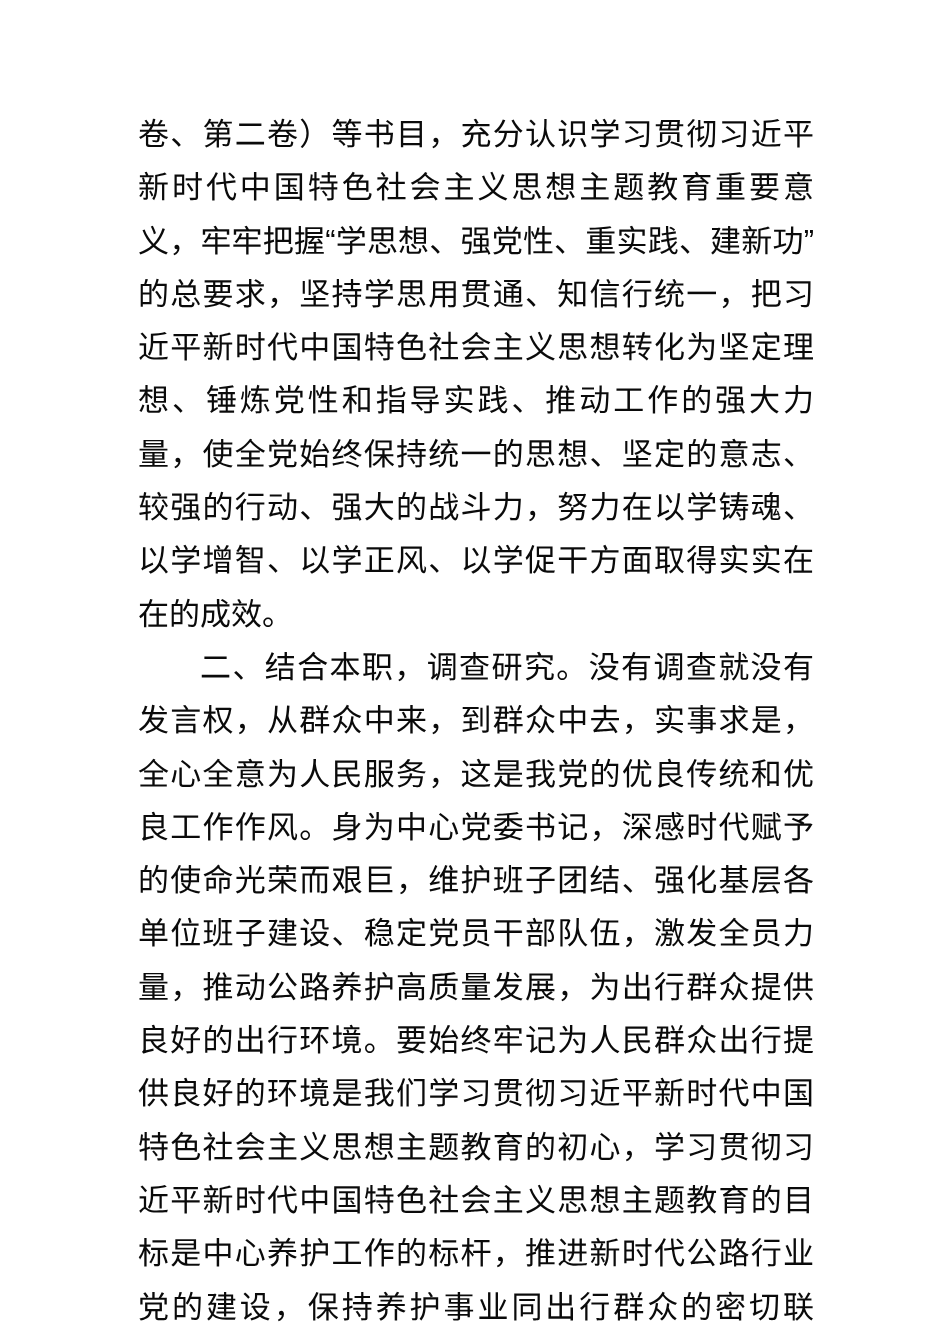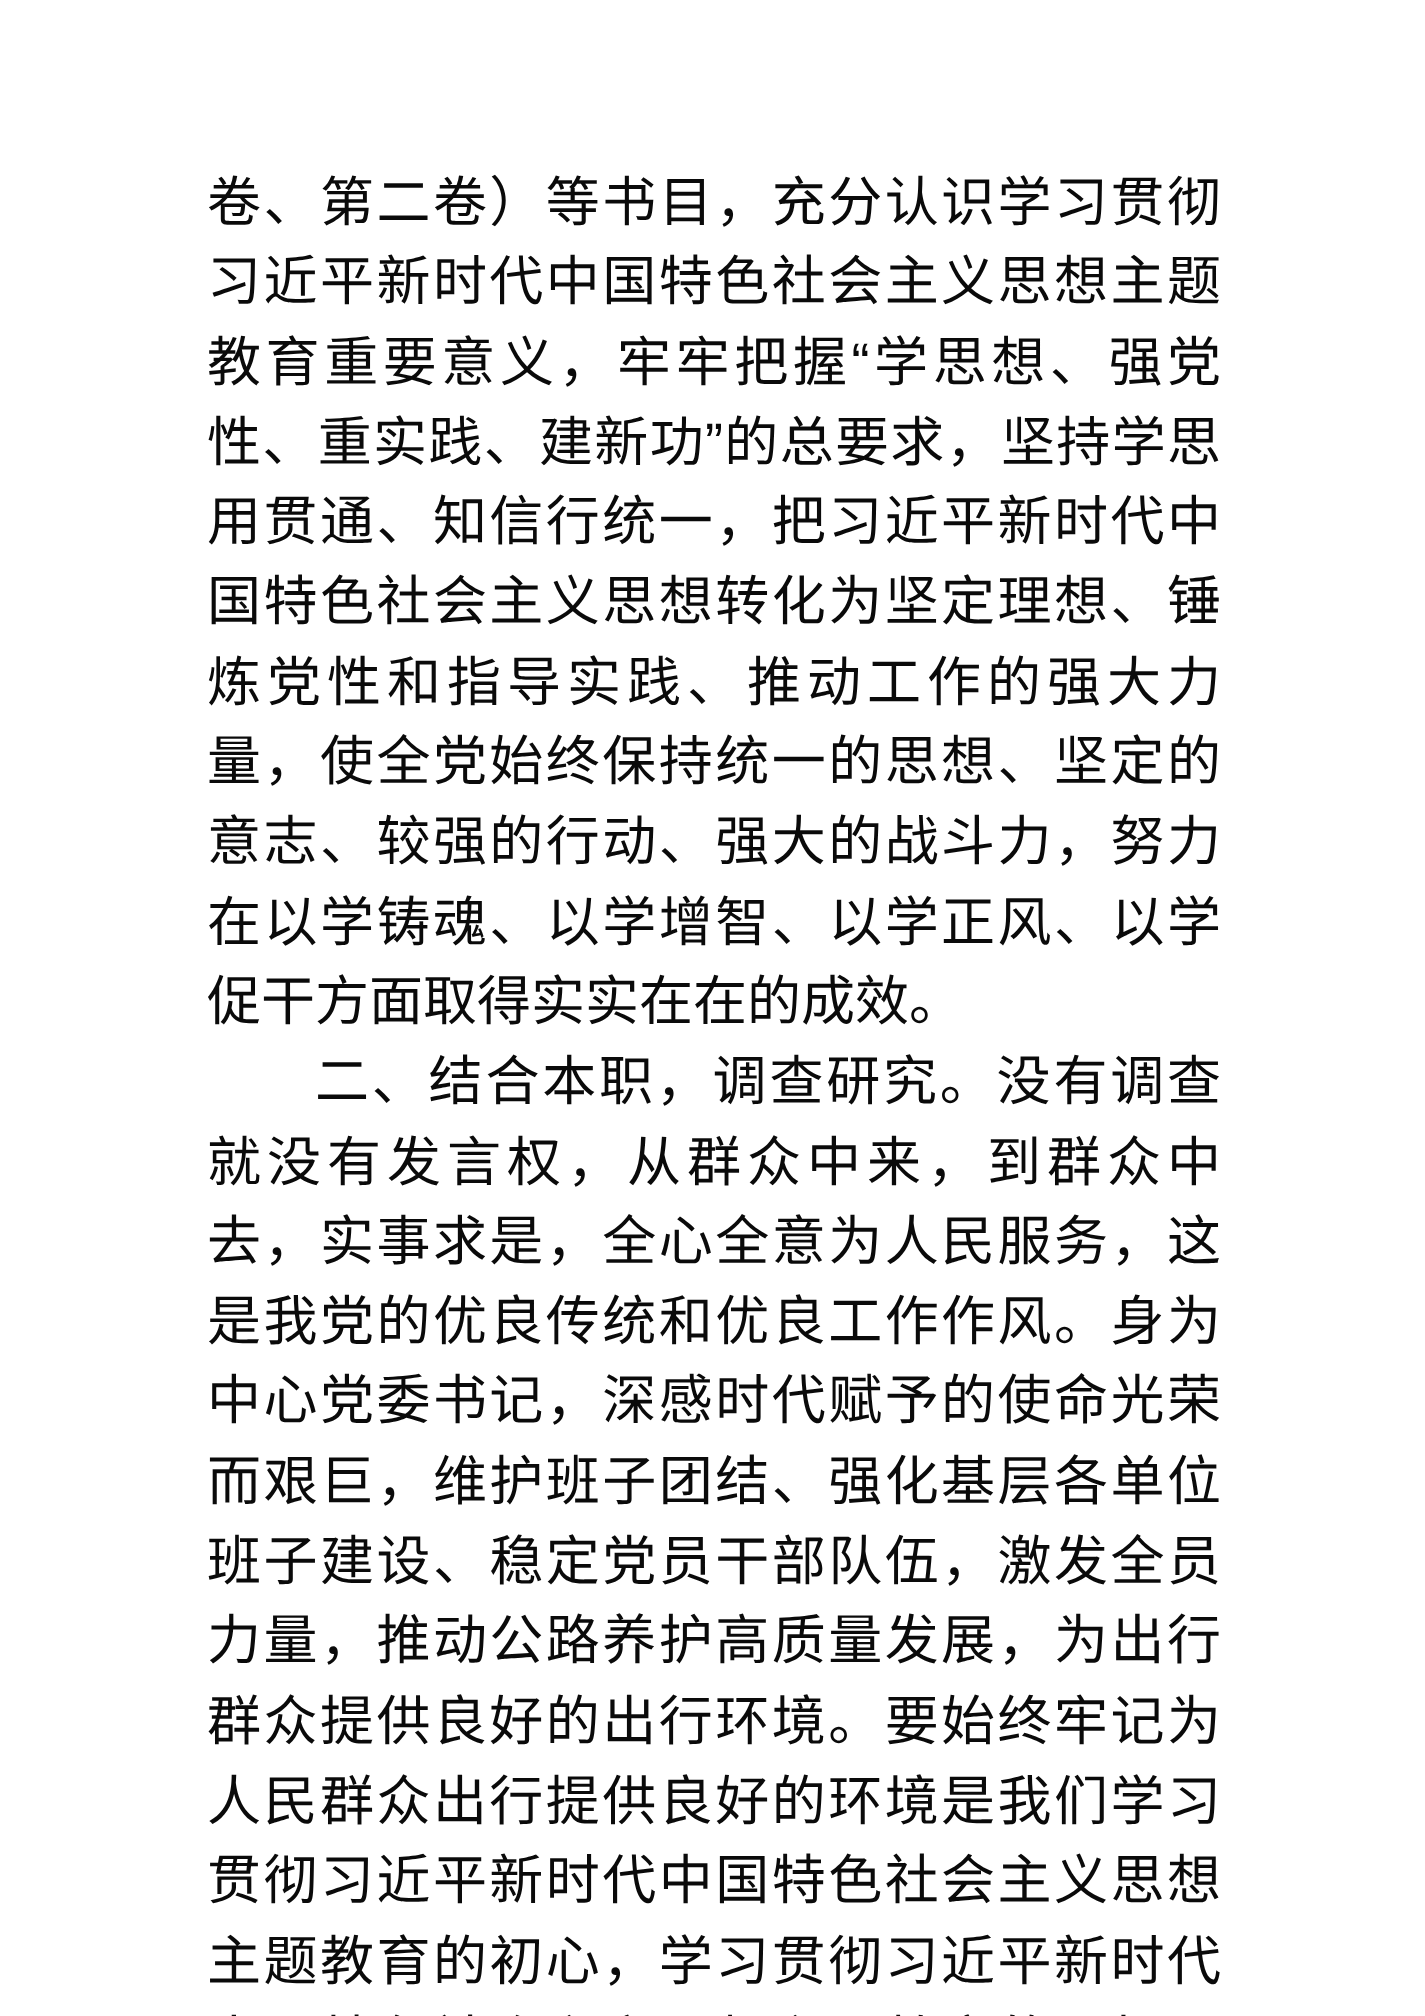--- a/index.html
+++ b/index.html
@@ -21,21 +21,21 @@
     height: 1344px;
     background: #ffffff;
     box-sizing: border-box;
     padding: 108px 136px 0 138px;
   }
   .doc-body {
     width: 676px;
   }
   .para {
     margin: 0;
-    font-size: 36px;
+    font-size: 31px;
     line-height: 53.3px;
     text-align: justify;
     text-justify: inter-ideograph;
     letter-spacing: 0;
     color: #0a0a0a;
     font-weight: 400;
     text-indent: 0;
     word-break: break-all;
   }
   .para.indent {

